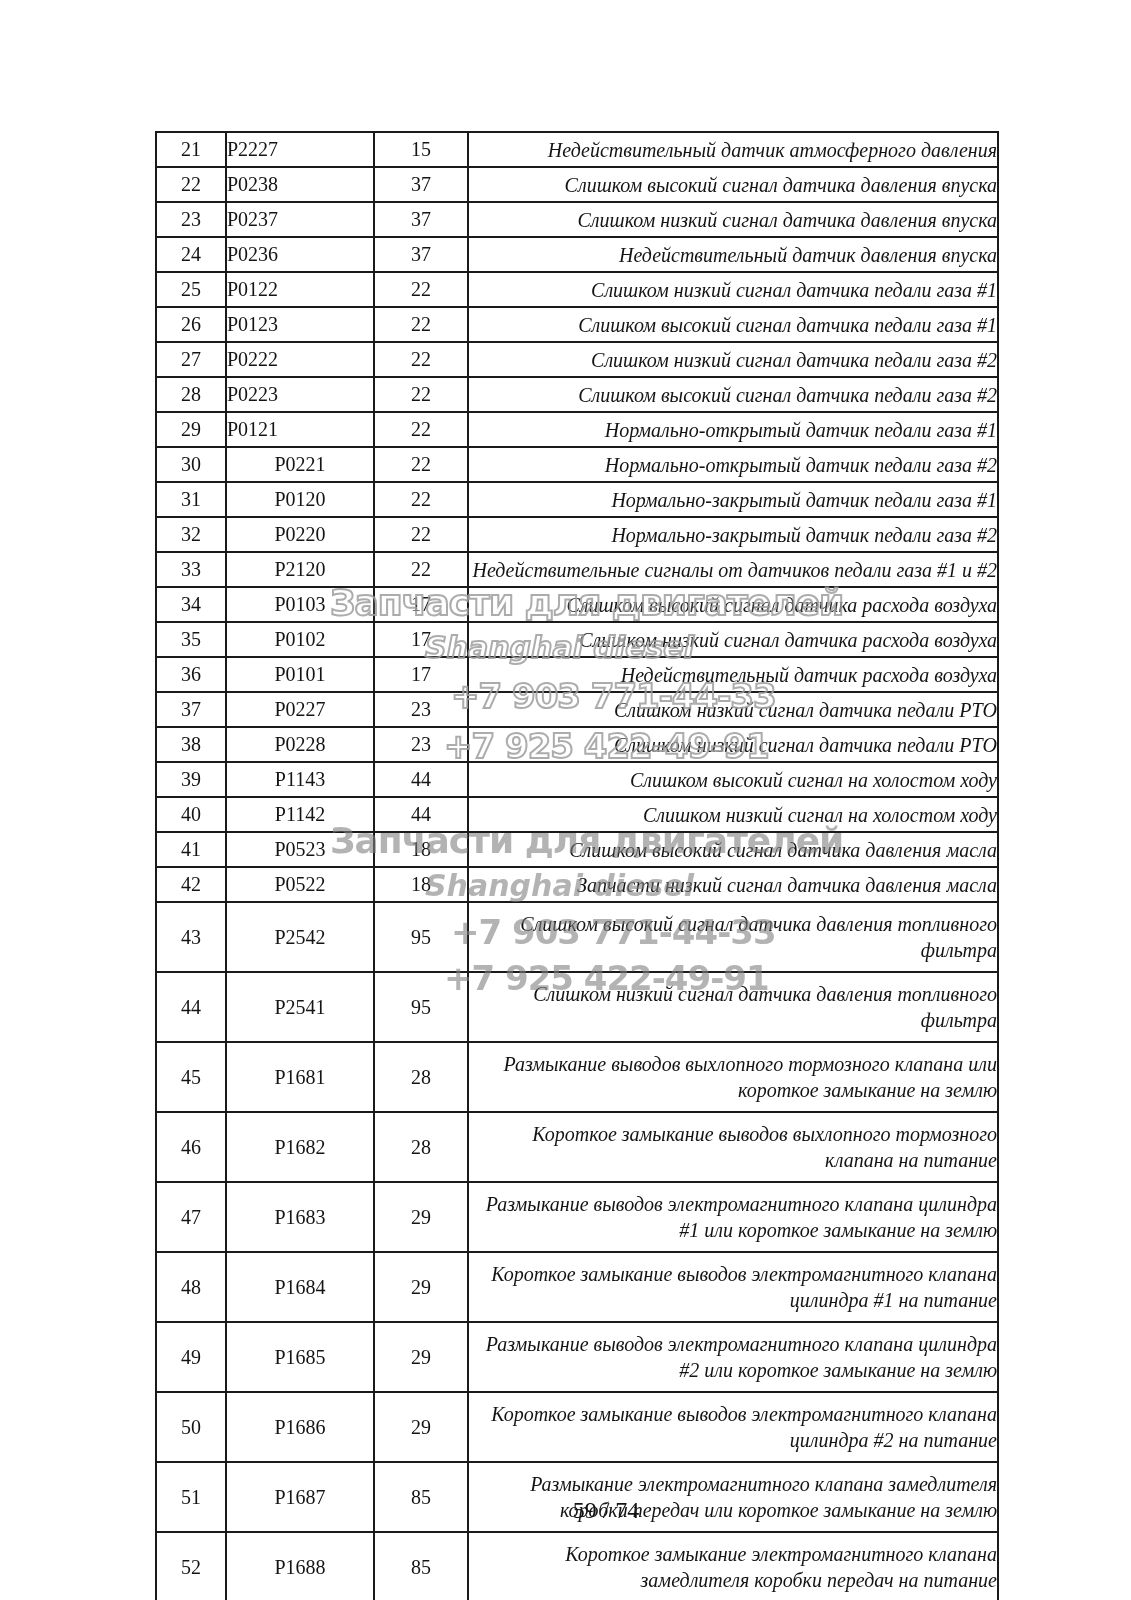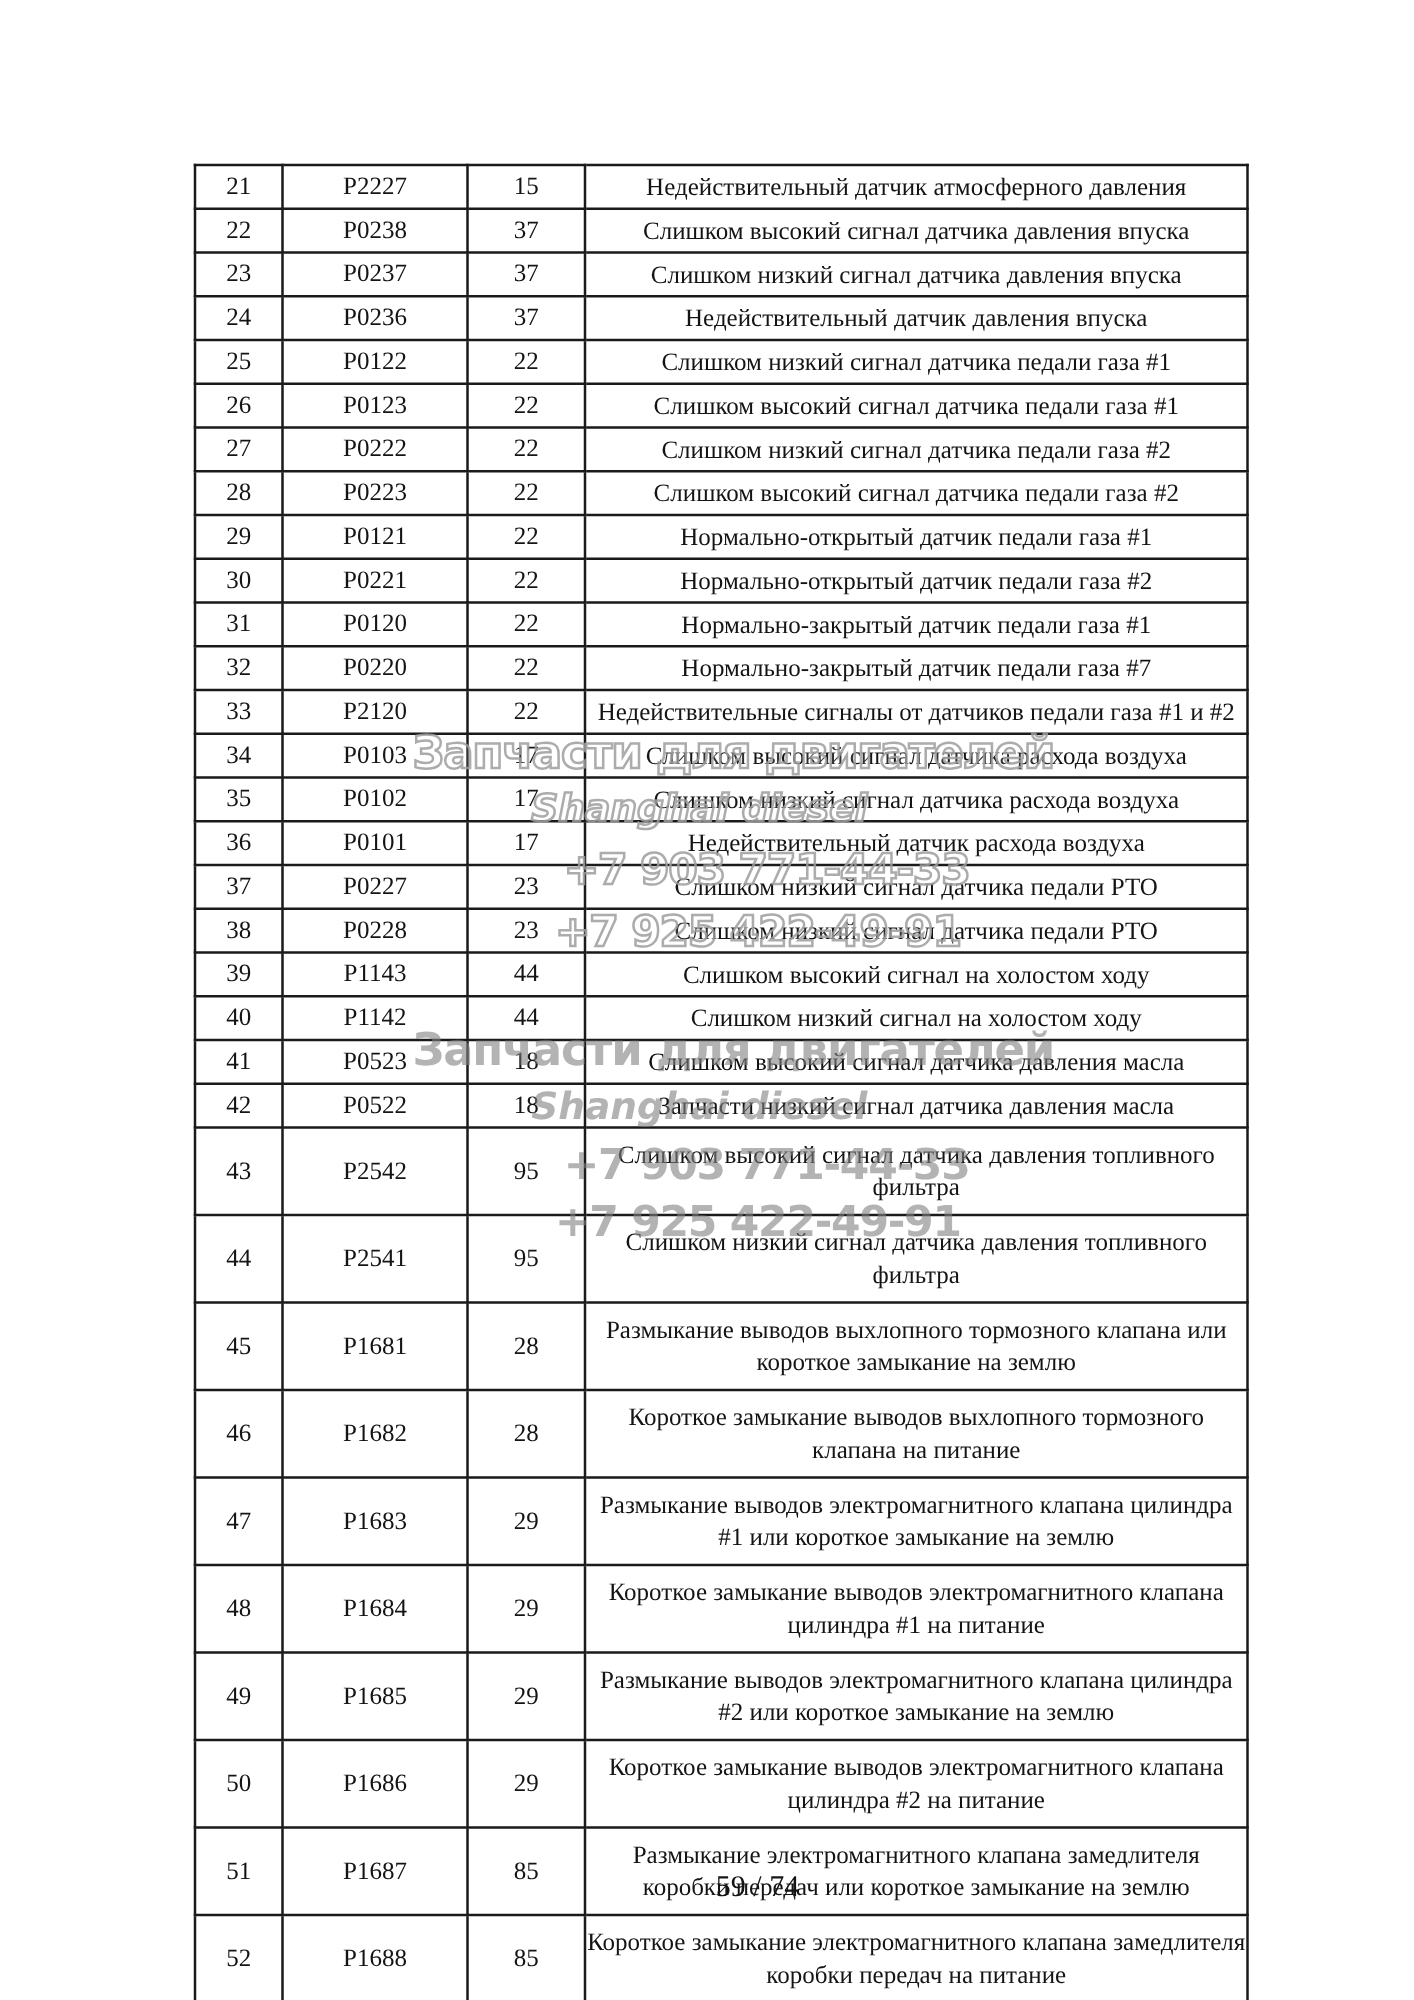--- a/index.html
+++ b/index.html
@@ -24,24 +24,24 @@
     table-layout: fixed;
   }
   table.dtc td {
     border: 2px solid #1a1a1a;
     font-size: 20px;
     color: #141414;
     vertical-align: middle;
     padding: 0;
   }
   td.num   { text-align: center; }
-  td.code  { text-align: center; padding-left: 7px; }
+  td.code  { text-align: left; padding-left: 7px; }
   td.code.code-center { text-align: center; padding-left: 0; margin-top: 14px; }
   td.flash { text-align: center; margin-left: 24px; }
-  td.desc  { text-align: center; padding-left: 8px; padding-right: 3px; line-height: 26px; }
+  td.desc  { text-align: right; padding-left: 8px; padding-right: 3px; line-height: 26px; font-style: italic; }
   tr.one   { height: 35px; }
   tr.two   { height: 70px; }
   tr.one td.desc { white-space: nowrap; overflow: hidden; }
 
   .watermark-line {
     position: absolute;
     white-space: nowrap;
     pointer-events: none;
     font-family: "DejaVu Sans", sans-serif;
     font-weight: bold;
@@ -146,21 +146,21 @@
         <tr class="one">
       <td class="num">31</td>
       <td class="code code-center">P0120</td>
       <td class="flash">22</td>
       <td class="desc">Нормально-закрытый датчик педали газа #1</td>
     </tr>
         <tr class="one">
       <td class="num">32</td>
       <td class="code code-center">P0220</td>
       <td class="flash">22</td>
-      <td class="desc">Нормально-закрытый датчик педали газа #7</td>
+      <td class="desc">Нормально-закрытый датчик педали газа #2</td>
     </tr>
         <tr class="one">
       <td class="num">33</td>
       <td class="code code-center">P2120</td>
       <td class="flash">22</td>
       <td class="desc">Недействительные сигналы от датчиков педали газа #1 и #2</td>
     </tr>
         <tr class="one">
       <td class="num">34</td>
       <td class="code code-center">P0103</td>

